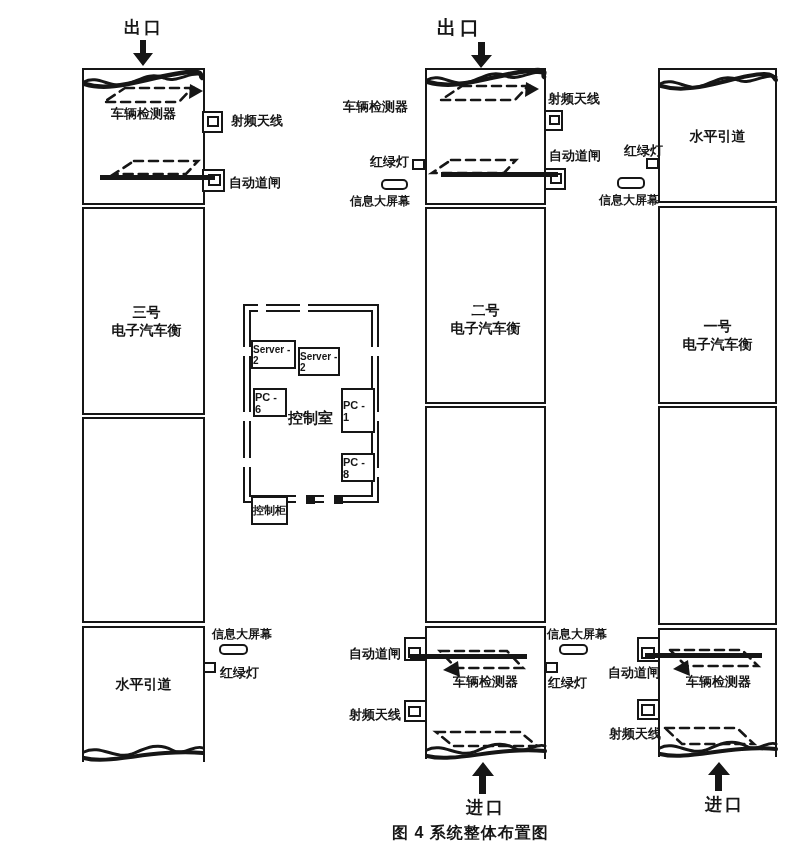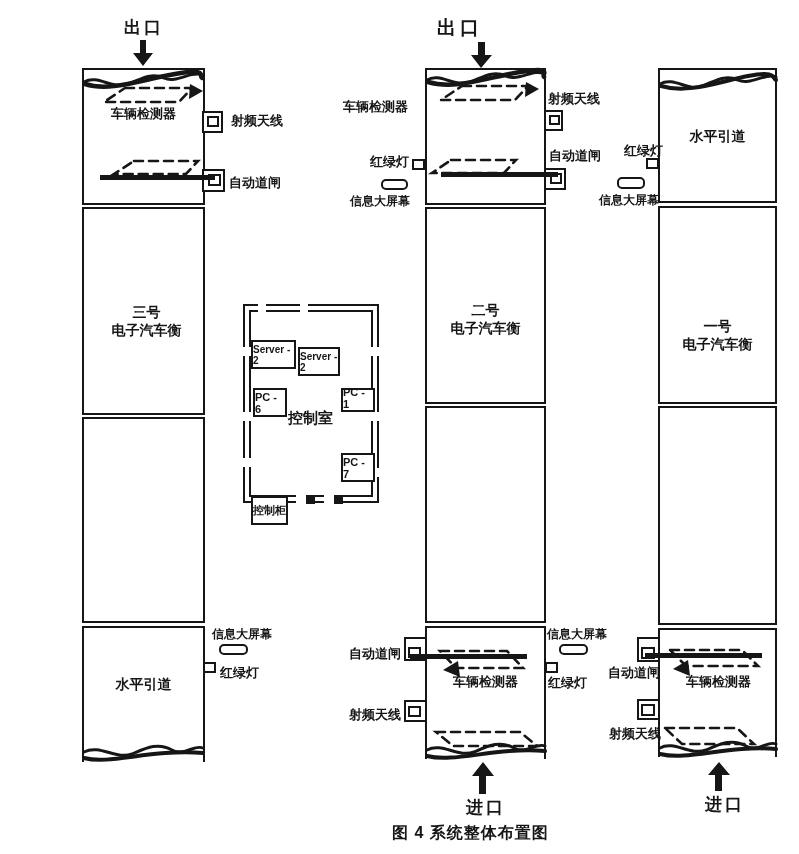--- a/index.html
+++ b/index.html
@@ -95,25 +95,25 @@
 
   <div class="box" style="left:251px;top:312px;width:45px;height:29px;font-size:10px;">
     <span>Server - 2</span>
   </div>
   <div class="box" style="left:298px;top:319px;width:42px;height:29px;font-size:10px;">
     <span>Server - 2</span>
   </div>
   <div class="box" style="left:253px;top:360px;width:34px;height:29px;font-size:11px;">
     <span>PC - 6</span>
   </div>
-  <div class="box" style="left:341px;top:360px;width:34px;height:24px;font-size:11px;align-items:flex-end;">
+  <div class="box" style="left:341px;top:360px;width:34px;height:45px;font-size:11px;">
     <span>PC - 1</span>
   </div>
   <div class="box" style="left:341px;top:425px;width:34px;height:29px;font-size:11px;">
-    <span>PC - 7</span>
+    <span>PC - 8</span>
   </div>
   <div class="box" style="left:251px;top:468px;width:37px;height:29px;font-size:11px;">
     <span>控制柜</span>
   </div>
   <div class="lbl" style="left:288px;top:410px;font-size:15px;">控制室</div>
 
   <svg class="overlay" width="799" height="854" viewBox="0 0 799 854">
     <g stroke="#161616" fill="none" stroke-linecap="round">
 
       <path stroke-width="3" d="M84,82 C98,74 112,90 128,84 C140,80 150,72 164,78 C176,84 192,70 202,75"></path>

